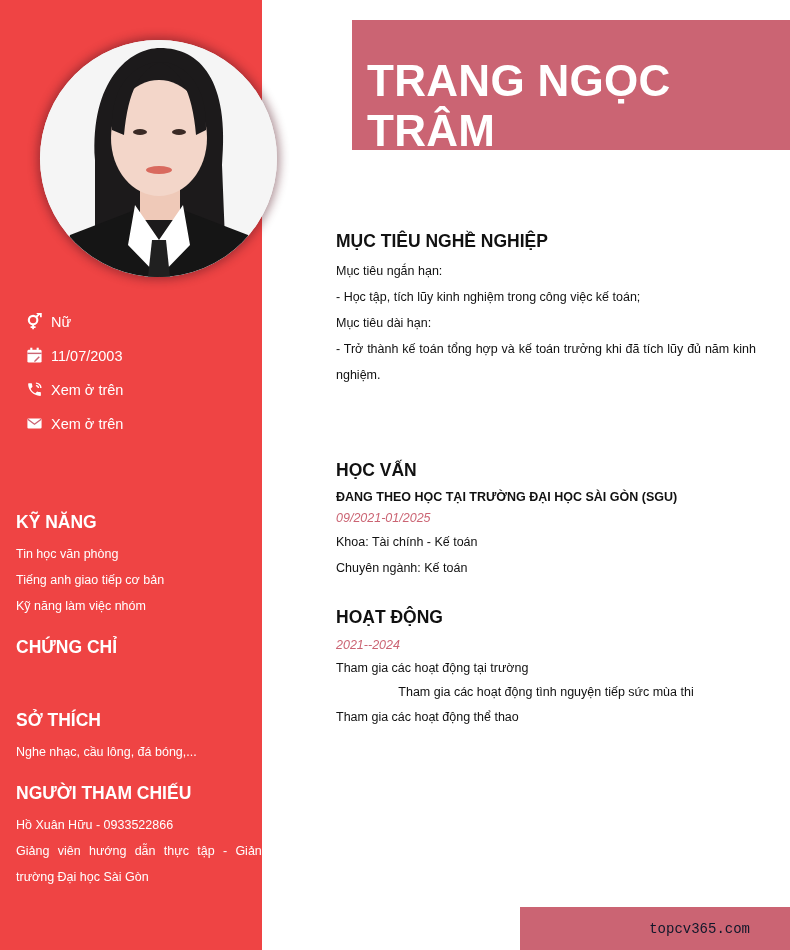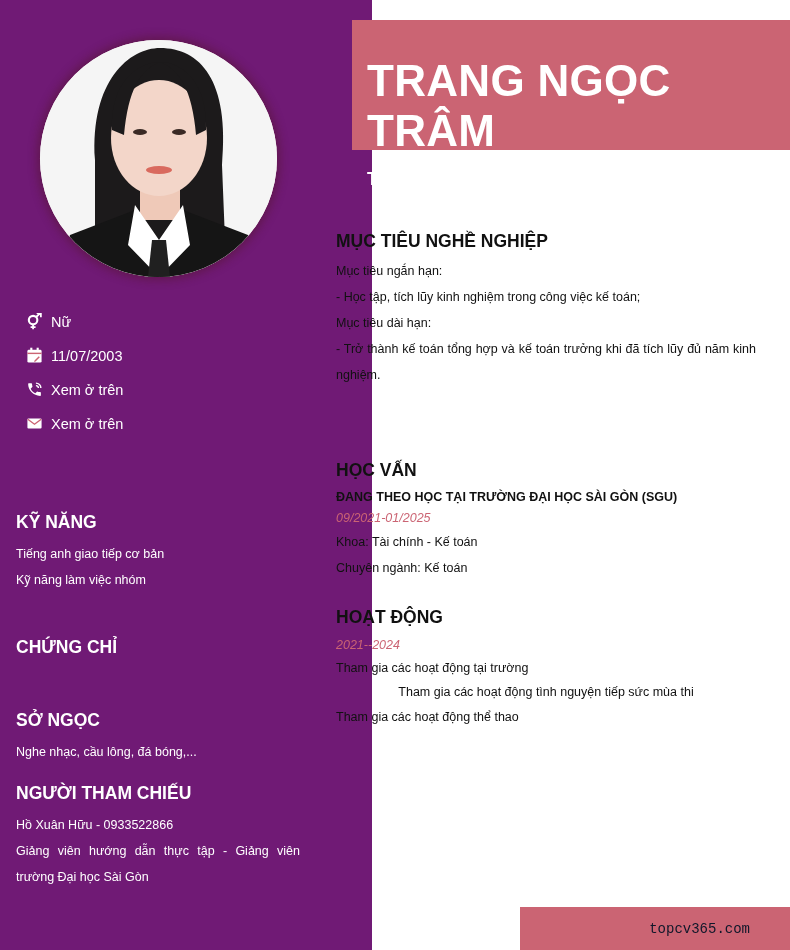--- a/index.html
+++ b/index.html
@@ -1,21 +1,21 @@
 <!DOCTYPE html>
 <html><head>
 <meta charset="utf-8">
 <style>
   * { box-sizing: border-box; margin: 0; padding: 0; }
   html, body { width: 790px; height: 950px; overflow: hidden; background: #ffffff; }
   body { font-family: "Liberation Sans", "DejaVu Sans", sans-serif; position: relative; }
 
   .sidebar {
-    position: absolute; left: 0; top: 0; width: 372px; height: 950px;
-    background: #701a75; color: #ffffff;
+    position: absolute; left: 0; top: 0; width: 262px; height: 950px;
+    background: #ef4444; color: #ffffff;
   }
   .avatar {
     position: absolute; left: 40px; top: 40px; width: 237px; height: 237px;
     border-radius: 50%; overflow: hidden; background: #f4f4f4;
     box-shadow: 0 0 10px 3px rgba(80,20,30,0.45);
   }
   .avatar svg { width: 100%; height: 100%; display: block; }
 
   .contact-list { position: absolute; left: 24px; top: 310px; width: 280px; }
   .contact-item { display: flex; align-items: flex-start; margin-bottom: 10px; min-height: 22px; }
@@ -118,30 +118,31 @@
             <rect x="2" y="5" width="20" height="14" rx="1.5"></rect>
             <path d="M2.5 6 L12 13 L21.5 6" stroke="#cb6473" stroke-width="2" fill="none"></path>
           </svg>
       </span>
       <span class="txt">Xem ở trên</span>
     </div>
   </div>
 
   <section class="side-section" style="top:511px;">
     <h3 class="side-title">KỸ NĂNG</h3>
+    <div class="side-line">Tin học văn phòng</div>
     <div class="side-line">Tiếng anh giao tiếp cơ bản</div>
     <div class="side-line">Kỹ năng làm việc nhóm</div>
   </section>
 
   <section class="side-section" style="top:636px;">
     <h3 class="side-title">CHỨNG CHỈ</h3>
   </section>
 
   <section class="side-section" style="top:709px;">
-    <h3 class="side-title">SỞ NGỌC</h3>
+    <h3 class="side-title">SỞ THÍCH</h3>
     <div class="side-line">Nghe nhạc, cầu lông, đá bóng,...</div>
   </section>
 
   <section class="side-section" style="top:782px;">
     <h3 class="side-title">NGƯỜI THAM CHIẾU</h3>
     <div class="side-line">Hồ Xuân Hữu - 0933522866</div>
     <div class="side-line justify">Giảng viên hướng dẫn thực tập - Giảng viên trường Đại học Sài Gòn</div>
   </section>
 </aside>
 

